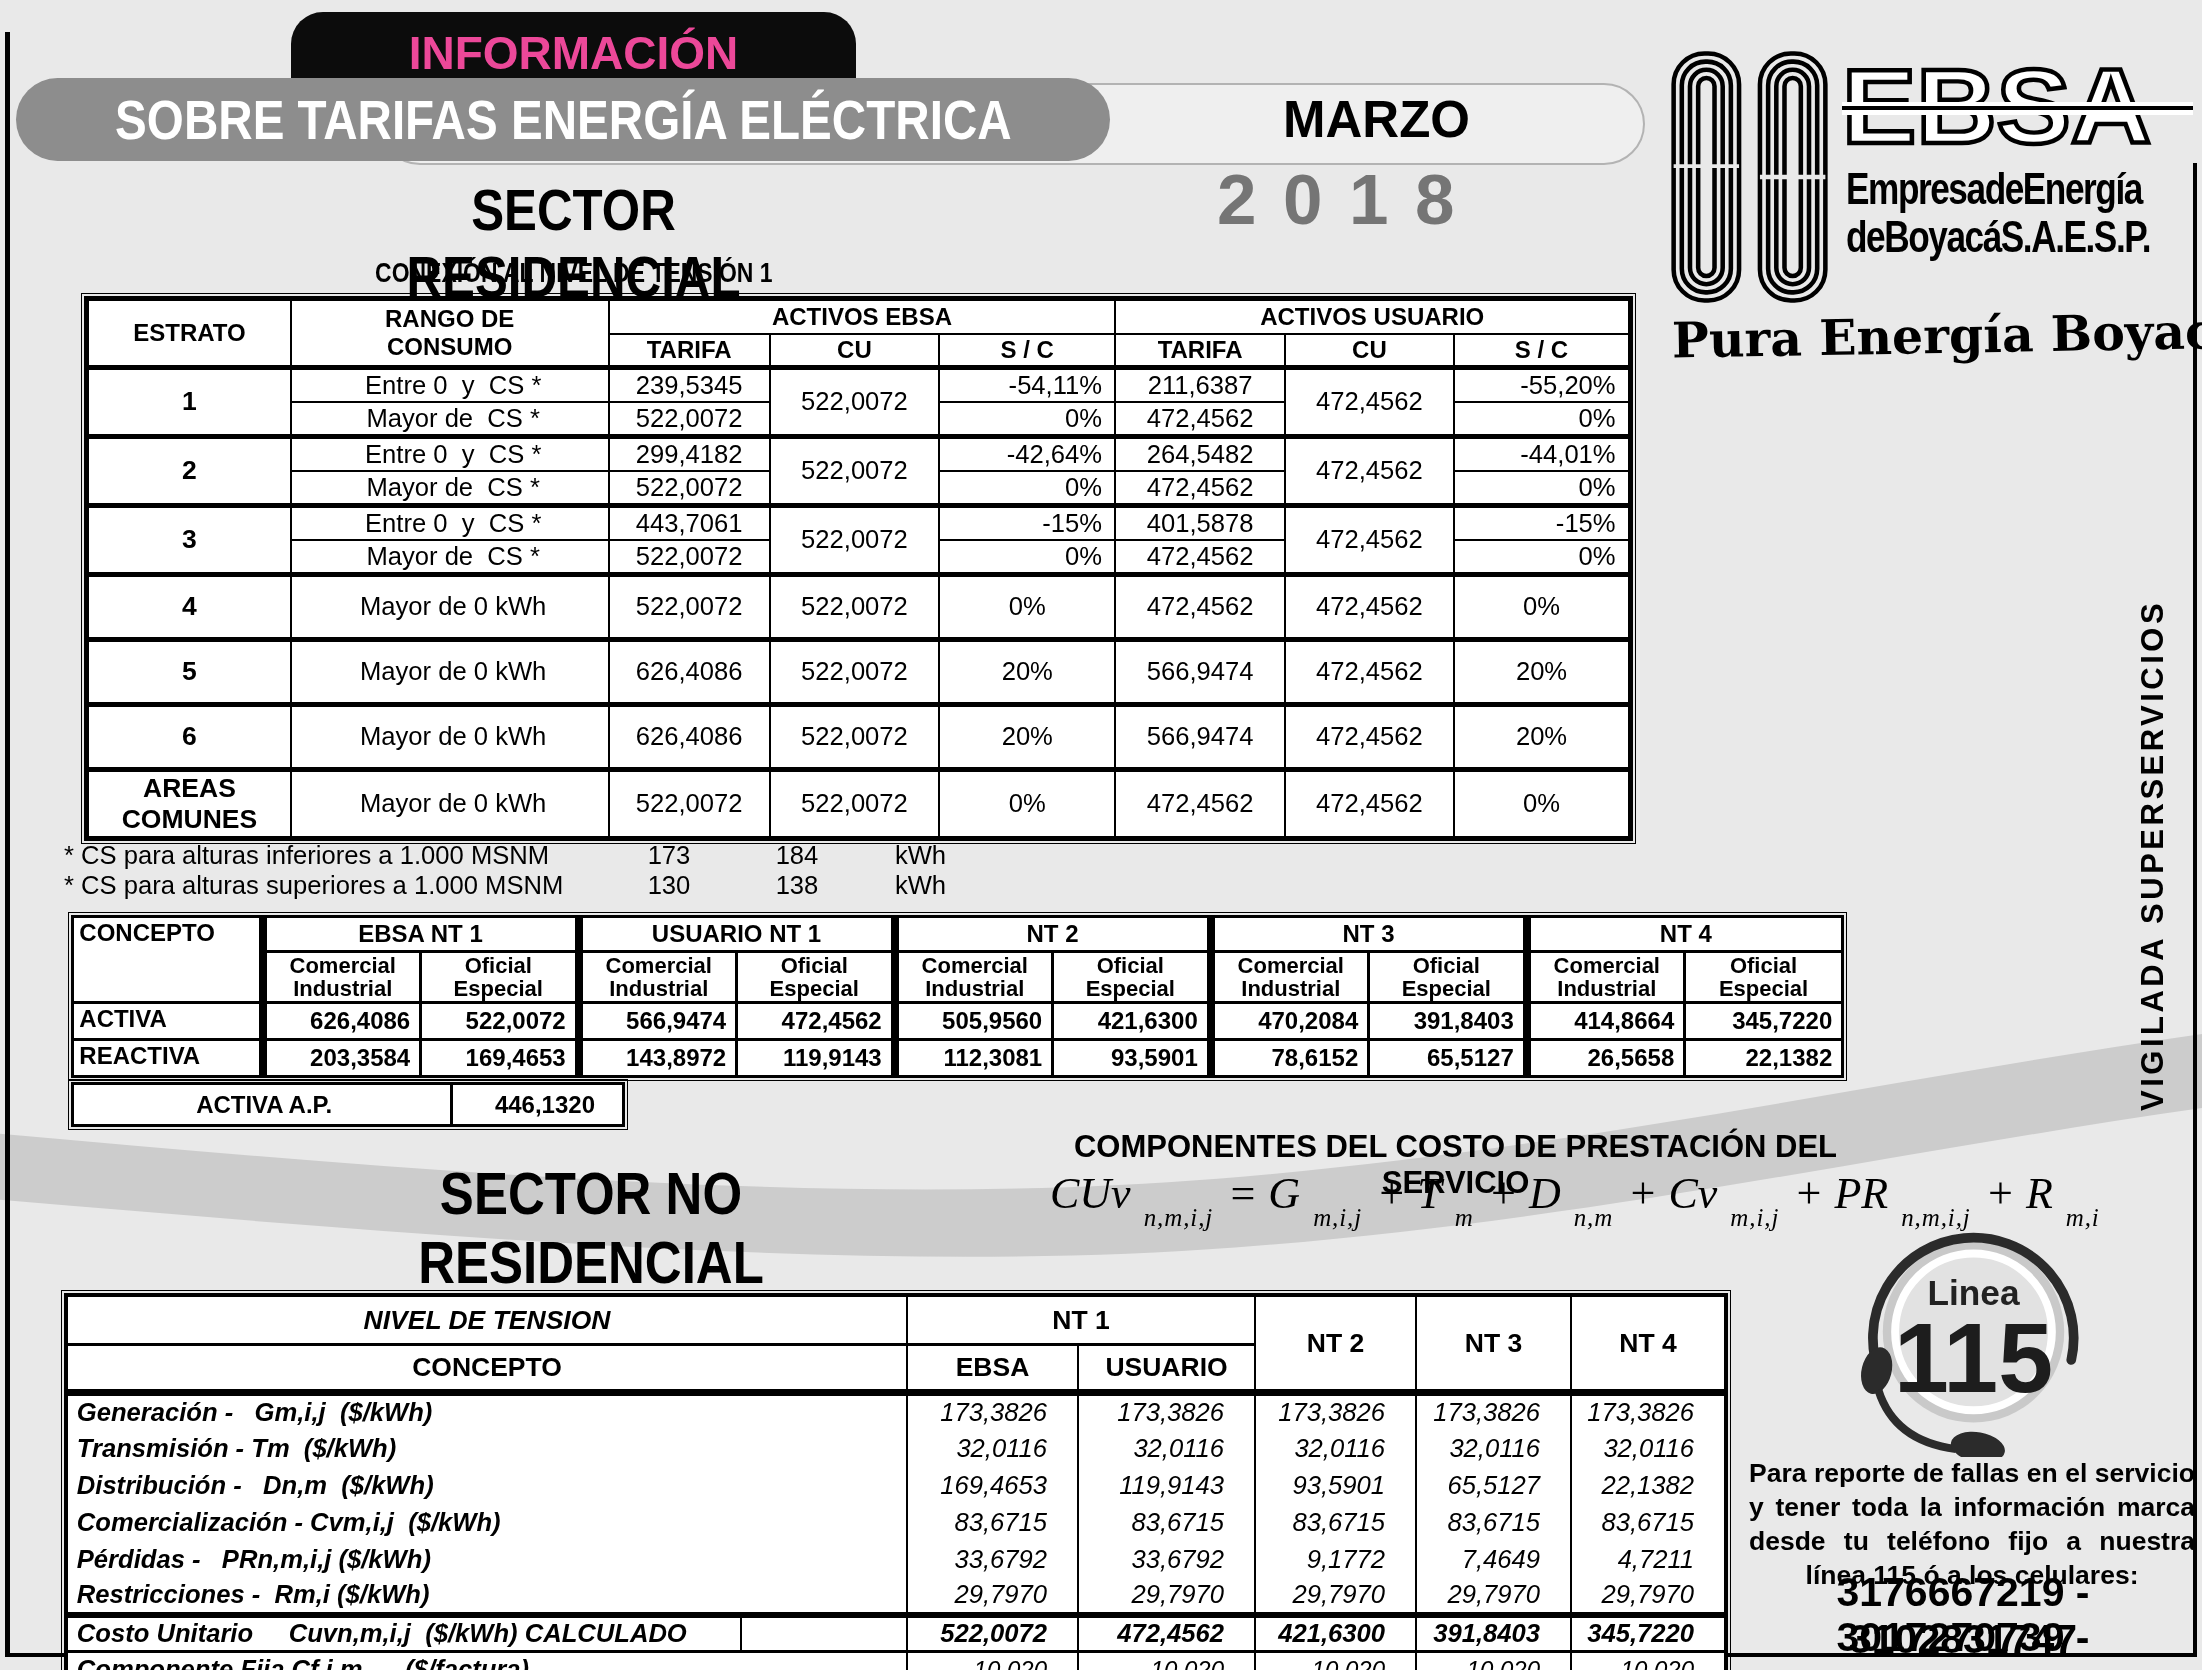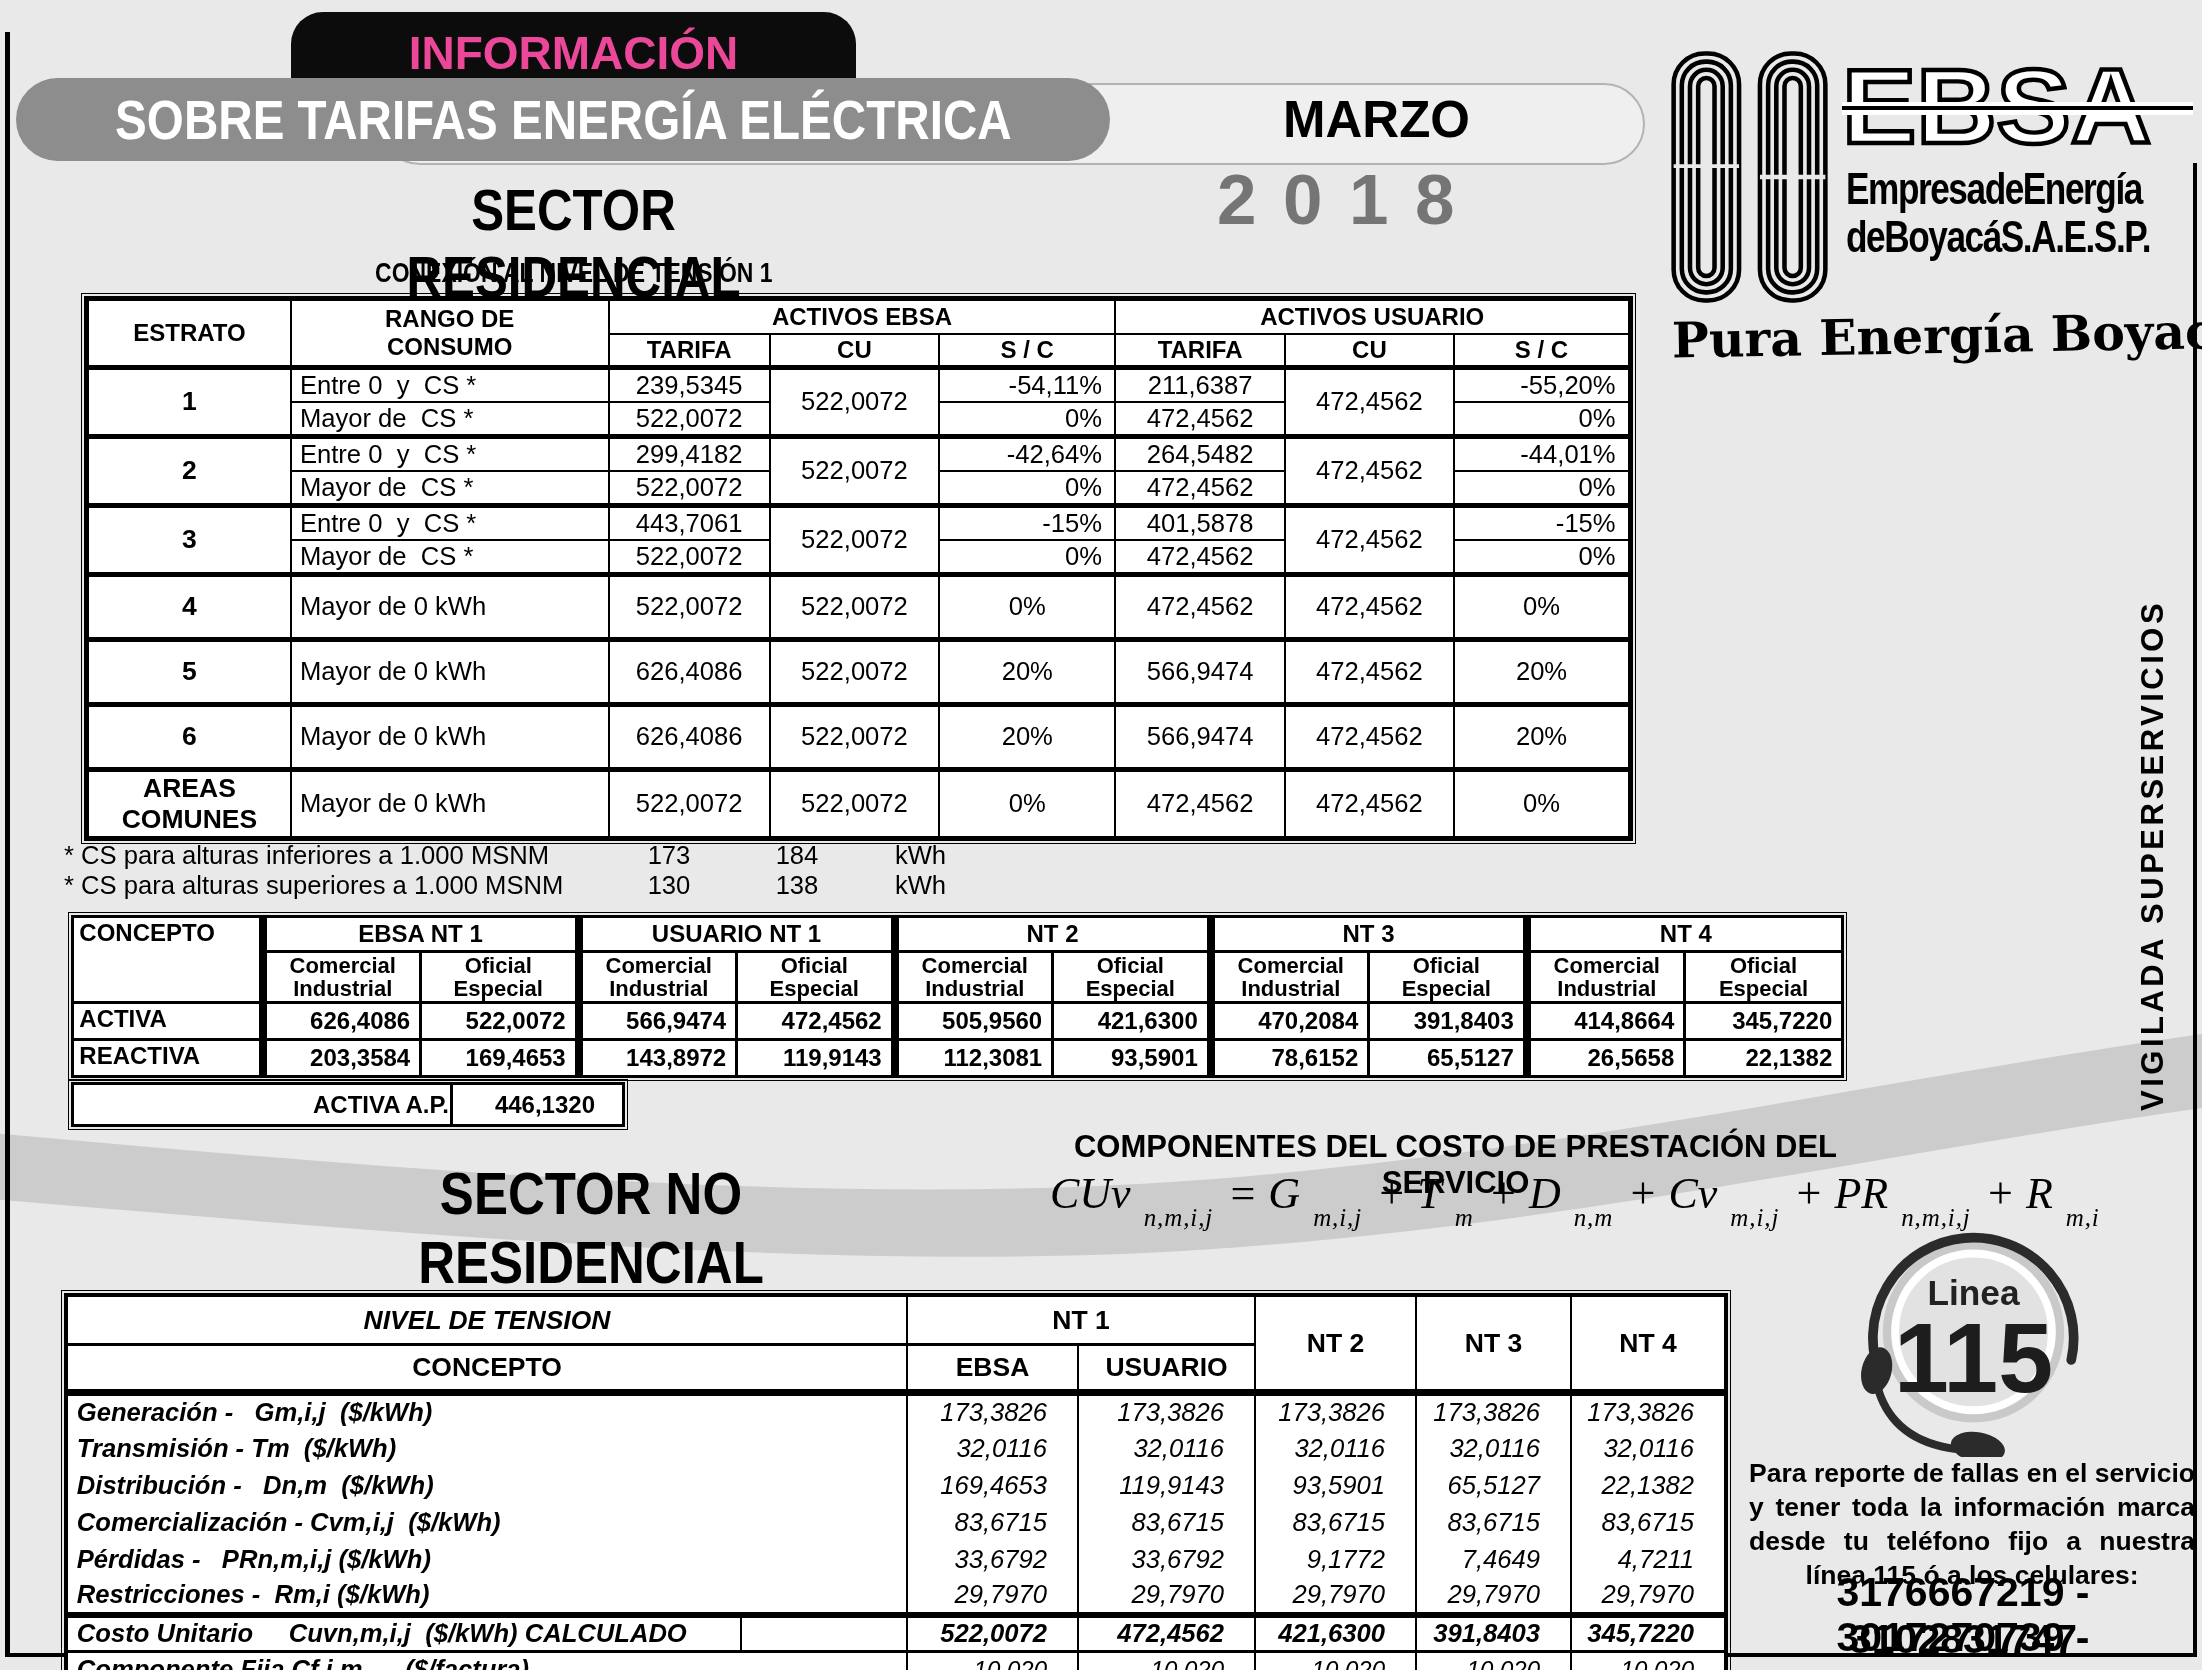--- a/index.html
+++ b/index.html
@@ -53,21 +53,21 @@
   .res{border:5.3px solid #000;}
   .res th,.res td{border:2.6px solid #000;font-size:25.6px;text-align:center;}
   .res thead th{font-size:24px;font-weight:bold;}
   .res thead tr:nth-child(1){height:35px;}
   .res thead tr:nth-child(2){height:32px;}
   .res tbody tr.srow{height:34px;}
   .res tbody tr.single{height:65px;}
   .res tr.gs>*{border-top:5.3px solid #000;}
   .res tr.s2>td{border-top:1.8px solid #000;}
   .res th.est{font-weight:bold;font-size:26.5px;white-space:pre-line;}
-  .res td.range{text-align:left;padding-left:8px;white-space:pre;}
+  .res td.range{text-align:center;padding-left:8px;white-space:pre;}
   .res td.scr{text-align:right;padding-right:12.4px;}
   .res td.scc{text-align:center;}
 
   
   .notes{left:64px;top:840px;width:935px;font-size:25.6px;}
   .notes .nrow{display:flex;height:30px;align-items:flex-end;}
   .notes .ntext{width:543px;}
   .notes .nv1{width:124px;text-align:center;}
   .notes .nv2{width:132px;text-align:center;}
   .notes .nu{width:115px;text-align:center;}
@@ -405,21 +405,21 @@
       </tbody>
   </table>
 
   <table class="abs z1 ap dbl" style="left:71px;top:1082px;width:551px;">
     <colgroup>
         <col style="width:379px">
         <col style="width:172px">
       </colgroup>
     <tbody>
       <tr>
-        <td style="text-align:right;padding-left:5.3px;">ACTIVA A.P.</td>
+        <td style="text-align:center;padding-left:5.3px;">ACTIVA A.P.</td>
         <td style="text-align:right;padding-right:27px;">446,1320</td>
       </tr>
     </tbody>
   </table>
 
   <div class="abs z1 comp-title">COMPONENTES DEL COSTO DE PRESTACIÓN DEL SERVICIO</div>
   <div class="abs z1 formula" id="formula"><span class="f-b">CUv</span><span class="f-s">n,m,i,j</span><span class="f-b"> = G</span><span class="f-s">m,i,j</span><span class="f-b"> + T</span><span class="f-s">m</span><span class="f-b"> + D</span><span class="f-s">n,m</span><span class="f-b"> + Cv</span><span class="f-s">m,i,j</span><span class="f-b"> + PR</span><span class="f-s">n,m,i,j</span><span class="f-b"> + R</span><span class="f-s">m,i</span></div>
 
   <div class="abs z1 nores-title"><span class="condensed">SECTOR NO RESIDENCIAL</span></div>
 

